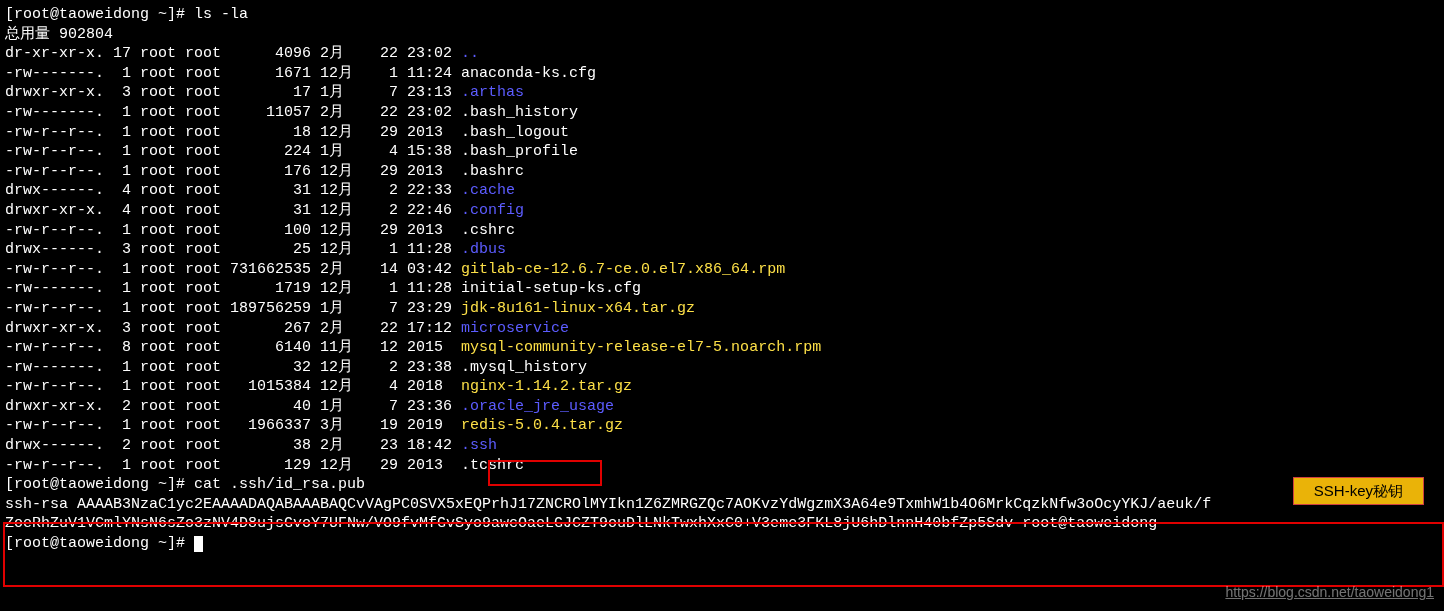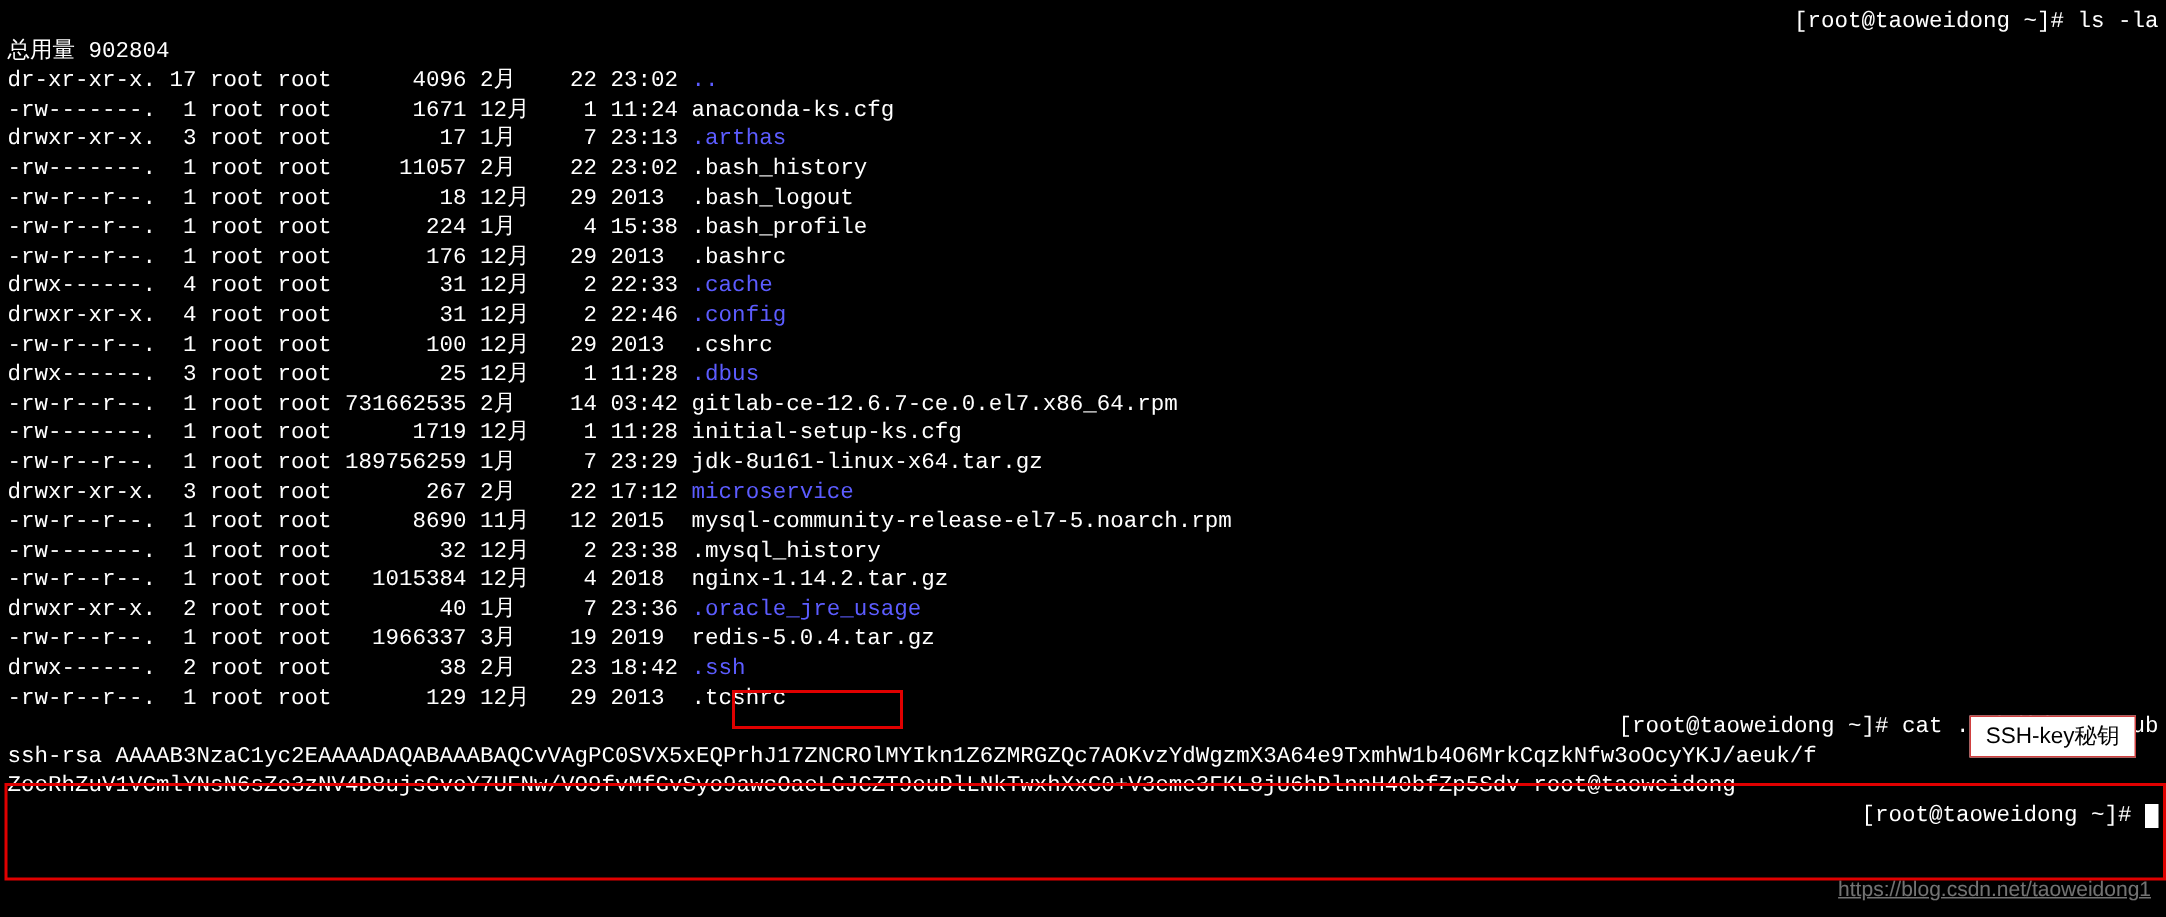--- a/index.html
+++ b/index.html
@@ -9,36 +9,36 @@
     color: #fff;
     font-family: "Consolas", "Courier New", monospace;
     font-size: 15px;
     line-height: 19.6px;
     width: 1444px;
     height: 611px;
     box-sizing: border-box;
     position: relative;
   }
   .blue { color: #5c5cff; }
-  .red { color: #ffffff; }
-  .prompt-line { white-space: pre; text-align: right; }
+  .red { color: #fde047; }
+  .prompt-line { white-space: pre; }
   .cursor {
     display: inline-block;
     width: 9px;
     height: 16px;
     background: #fff;
     vertical-align: text-bottom;
   }
   .callout-box {
     position: absolute;
     right: 20px;
     top: 477px;
-    background: #ffffff;
+    background: #eab308;
     border: 1.5px solid #d04040;
-    padding: 3px 10px;
+    padding: 3px 20px;
     color: #000;
     font-family: sans-serif;
     font-size: 15px;
   }
   .ssh-red-box {
     position: absolute;
     border: 2px solid #e00000;
     pointer-events: none;
   }
   .box-ssh-dir {
@@ -79,21 +79,21 @@
       <div class="row"><span>-rw-r--r--.  1 root root       224 1月     4 15:38 </span><span>.bash_profile</span></div>
       <div class="row"><span>-rw-r--r--.  1 root root       176 12月   29 2013  </span><span>.bashrc</span></div>
       <div class="row"><span>drwx------.  4 root root        31 12月    2 22:33 </span><span class="blue">.cache</span></div>
       <div class="row"><span>drwxr-xr-x.  4 root root        31 12月    2 22:46 </span><span class="blue">.config</span></div>
       <div class="row"><span>-rw-r--r--.  1 root root       100 12月   29 2013  </span><span>.cshrc</span></div>
       <div class="row"><span>drwx------.  3 root root        25 12月    1 11:28 </span><span class="blue">.dbus</span></div>
       <div class="row"><span>-rw-r--r--.  1 root root 731662535 2月    14 03:42 </span><span class="red">gitlab-ce-12.6.7-ce.0.el7.x86_64.rpm</span></div>
       <div class="row"><span>-rw-------.  1 root root      1719 12月    1 11:28 </span><span>initial-setup-ks.cfg</span></div>
       <div class="row"><span>-rw-r--r--.  1 root root 189756259 1月     7 23:29 </span><span class="red">jdk-8u161-linux-x64.tar.gz</span></div>
       <div class="row"><span>drwxr-xr-x.  3 root root       267 2月    22 17:12 </span><span class="blue">microservice</span></div>
-      <div class="row"><span>-rw-r--r--.  1 root root      8690 11月   12 2015  </span><span class="red">mysql-community-release-el7-5.noarch.rpm</span></div>
+      <div class="row"><span>-rw-r--r--.  8 root root      6140 11月   12 2015  </span><span class="red">mysql-community-release-el7-5.noarch.rpm</span></div>
       <div class="row"><span>-rw-------.  1 root root        32 12月    2 23:38 </span><span>.mysql_history</span></div>
       <div class="row"><span>-rw-r--r--.  1 root root   1015384 12月    4 2018  </span><span class="red">nginx-1.14.2.tar.gz</span></div>
       <div class="row"><span>drwxr-xr-x.  2 root root        40 1月     7 23:36 </span><span class="blue">.oracle_jre_usage</span></div>
       <div class="row"><span>-rw-r--r--.  1 root root   1966337 3月    19 2019  </span><span class="red">redis-5.0.4.tar.gz</span></div>
       <div class="row"><span>drwx------.  2 root root        38 2月    23 18:42 </span><span class="blue">.ssh</span></div>
       <div class="row"><span>-rw-r--r--.  1 root root       129 12月   29 2013  </span><span>.tcshrc</span></div>
     </div>
   <div class="prompt-line"><span>[root@taoweidong ~]# </span><span>cat .ssh/id_rsa.pub</span></div>
   <div id="sshkey">
       <div class="row">ssh-rsa AAAAB3NzaC1yc2EAAAADAQABAAABAQCvVAgPC0SVX5xEQPrhJ17ZNCROlMYIkn1Z6ZMRGZQc7AOKvzYdWgzmX3A64e9TxmhW1b4O6MrkCqzkNfw3oOcyYKJ/aeuk/f</div>

